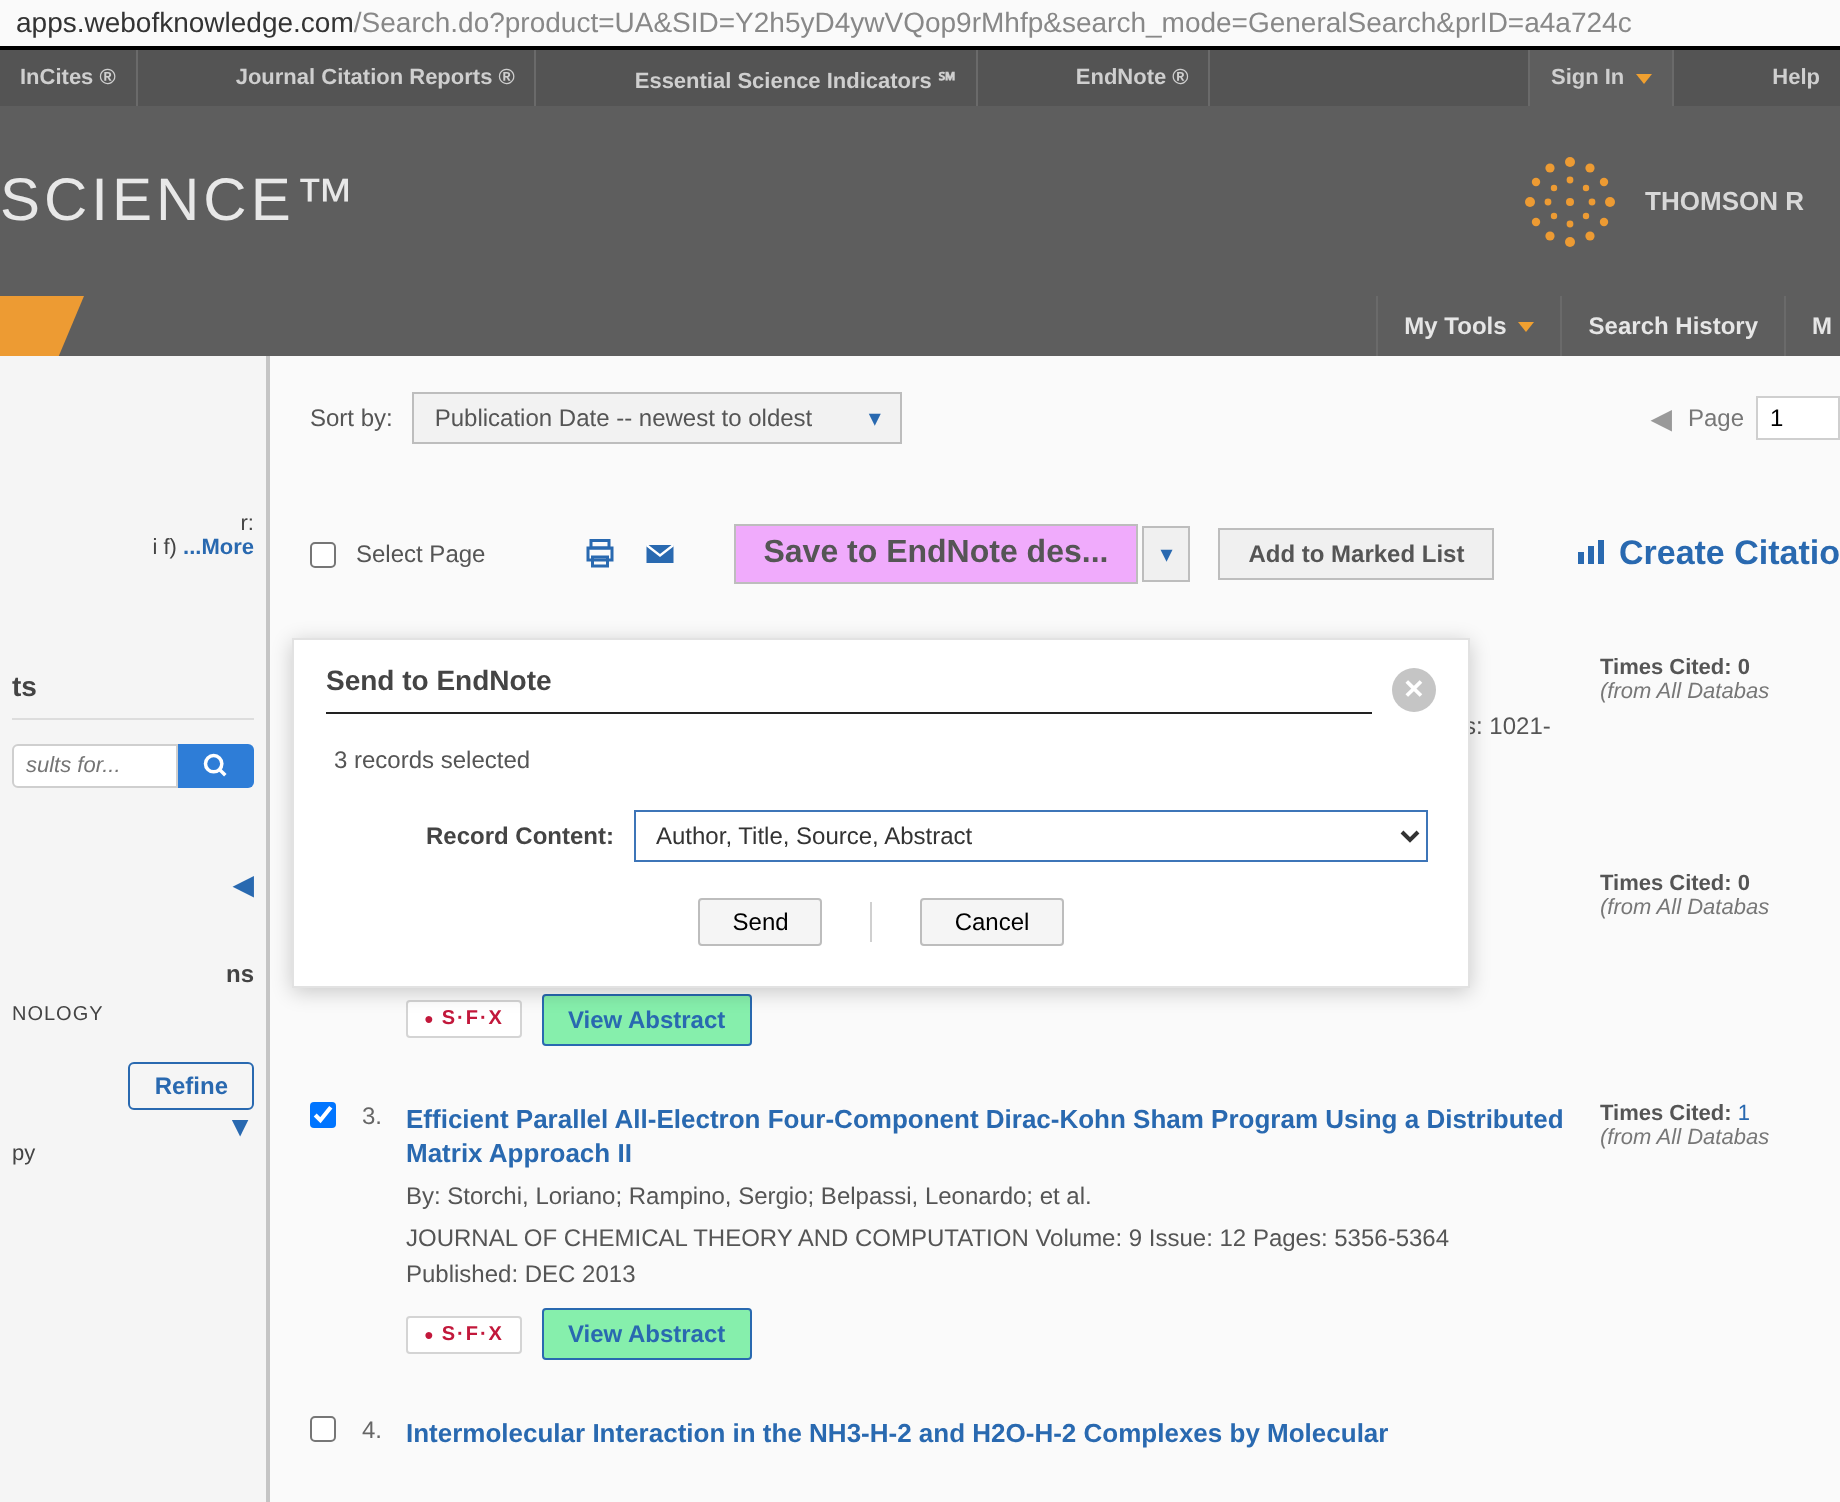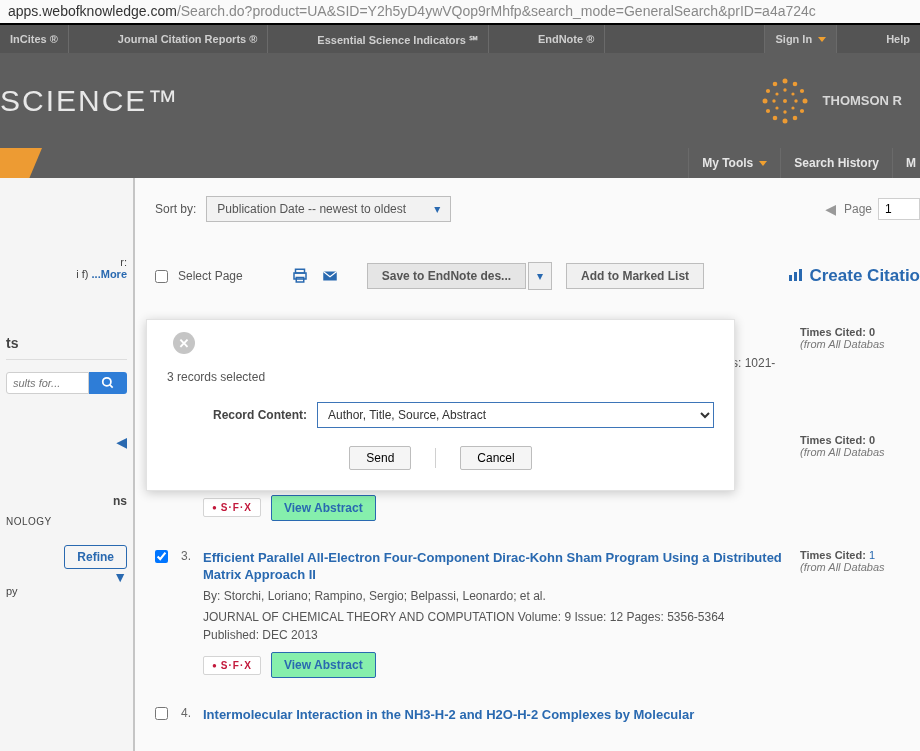--- a/index.html
+++ b/index.html
@@ -24,38 +24,38 @@
 .sub-nav .tri { width: 0; height: 0; border-left: 4px solid transparent; border-right: 4px solid transparent; border-top: 5px solid #f0a030; margin-left: 6px; }
 .content { display: flex; height: calc(751px - 25px - 28px - 95px - 30px); }
 .left-panel { width: 135px; background: #f5f5f5; border-right: 2px solid #c5c5c5; padding: 8px 6px; font-size: 11px; color: #444; overflow: hidden; position: relative; }
 .left-panel .truncated { text-align: right; margin-top: 70px; }
 .left-panel .more { color: #2969b0; font-weight: bold; cursor: pointer; }
 .left-panel .search-row { display: flex; margin-top: 110px; }
 .left-panel .search-input { flex: 1; border: 1px solid #cfcfcf; padding: 4px 6px; font-size: 11px; font-style: italic; color: #999; border-radius: 3px 0 0 3px; min-width: 0; }
 .left-panel .search-btn { width: 38px; background: #2e7dd7; color: #fff; border: none; border-radius: 0 3px 3px 0; cursor: pointer; display: flex; align-items: center; justify-content: center; }
 .left-panel .lg { display: block; width: 100%; }
 .left-panel .collapse-arrow { text-align: right; color: #2969b0; margin-top: 40px; font-size: 14px; }
-.left-panel .section-label { font-size: 12px; margin-top: 44px; text-align: left; font-weight: bold; }
+.left-panel .section-label { font-size: 12px; margin-top: 30px; text-align: left; font-weight: bold; }
 .left-panel .cat { margin-top: 8px; font-size: 10px; letter-spacing: 0.5px; }
 .left-panel .refine-btn { float: right; background: #f5f5f5; border: 1px solid #2969b0; color: #2969b0; padding: 4px 12px; font-size: 12px; font-weight: bold; cursor: pointer; border-radius: 3px; margin-top: 18px; }
 .left-panel .chev-down { text-align: right; color: #2969b0; margin-top: 40px; clear: both; font-size: 14px; }
 .main-panel { flex: 1; background: #fafafa; padding: 18px 0 0 20px; overflow: hidden; position: relative; }
 .sort-row { display: flex; align-items: center; font-size: 12px; color: #555; }
 .sort-row .label { margin-right: 10px; }
 .sort-select { border: 1px solid #bdbdbd; background: #f2f2f2; padding: 5px 10px; font-size: 12px; color: #555; width: 245px; display: flex; align-items: center; justify-content: space-between; cursor: pointer; }
 .sort-select .chev { color: #2969b0; font-size: 12px; }
 .page-ctrl { margin-left: auto; display: flex; align-items: center; color: #777; font-size: 12px; }
 .page-ctrl .arrow { color: #999; margin-right: 8px; font-size: 14px; }
 .page-ctrl input { width: 42px; border: 1px solid #cfcfcf; padding: 3px 6px; font-size: 12px; text-align: left; margin-left: 6px; }
 .toolbar { display: flex; align-items: center; margin-top: 40px; font-size: 12px; color: #555; padding-bottom: 8px; }
 .toolbar .sel-page { display: flex; align-items: center; }
 .toolbar input[type=checkbox] { margin-right: 10px; }
 .toolbar .icons { margin-left: 48px; display: flex; gap: 12px; align-items: center; }
 .toolbar .icn { width: 18px; height: 18px; display: inline-block; cursor: pointer; }
-.toolbar .save-btn { margin-left: 28px; border: 1px solid #bdbdbd; background: #e5e5e5; padding: 5px 14px; font-size: 12px; font-weight: bold; color: #555; display: flex; align-items: center; cursor: pointer; }
+.toolbar .save-btn { margin-left: 28px; border: 1px solid #bdbdbd; background: #f0abfc; padding: 5px 14px; font-size: 16px; font-weight: bold; color: #555; display: flex; align-items: center; cursor: pointer; }
 .toolbar .chev-outer { border: 1px solid #bdbdbd; background: #f0f0f0; width: 24px; height: 28px; display: flex; align-items: center; justify-content: center; color: #2969b0; cursor: pointer; margin-left: 2px; }
 .toolbar .marked { margin-left: 14px; border: 1px solid #bdbdbd; background: #f0f0f0; padding: 5px 14px; font-size: 12px; font-weight: bold; color: #555; cursor: pointer; }
 .toolbar .cite-link { margin-left: auto; color: #2969b0; display: flex; align-items: center; font-weight: bold; font-size: 17px; cursor: pointer; }
 .toolbar .cite-link .bars { margin-right: 6px; }
 .results { margin-top: 18px; }
 .result-row { display: flex; padding: 10px 0 18px 0; }
 .result-row .cb-col { width: 26px; }
 .result-row .num-col { width: 22px; color: #666; font-size: 12px; }
 .result-row .body-col { flex: 1; padding-right: 18px; }
 .result-row .title { color: #2969b0; font-size: 13px; font-weight: bold; cursor: pointer; line-height: 1.35; }
@@ -272,20 +272,21 @@
           <div class="title">Intermolecular Interaction in the NH3-H-2 and H2O-H-2 Complexes by Molecular</div>
         </div>
         <div class="cite-col"></div>
       </div>
     </div>
   </div>
 </div>
 
 <div class="modal">
   <div class="hdr">
+    <div class="ttl">Send to EndNote</div>
     <div class="close">
         <span>✕</span>
       </div>
   </div>
   <div class="body">
     <div class="records">3 records selected</div>
     <div class="form-row">
       <label>Record Content:</label>
       <select>
         <option>Author, Title, Source, Abstract</option>

